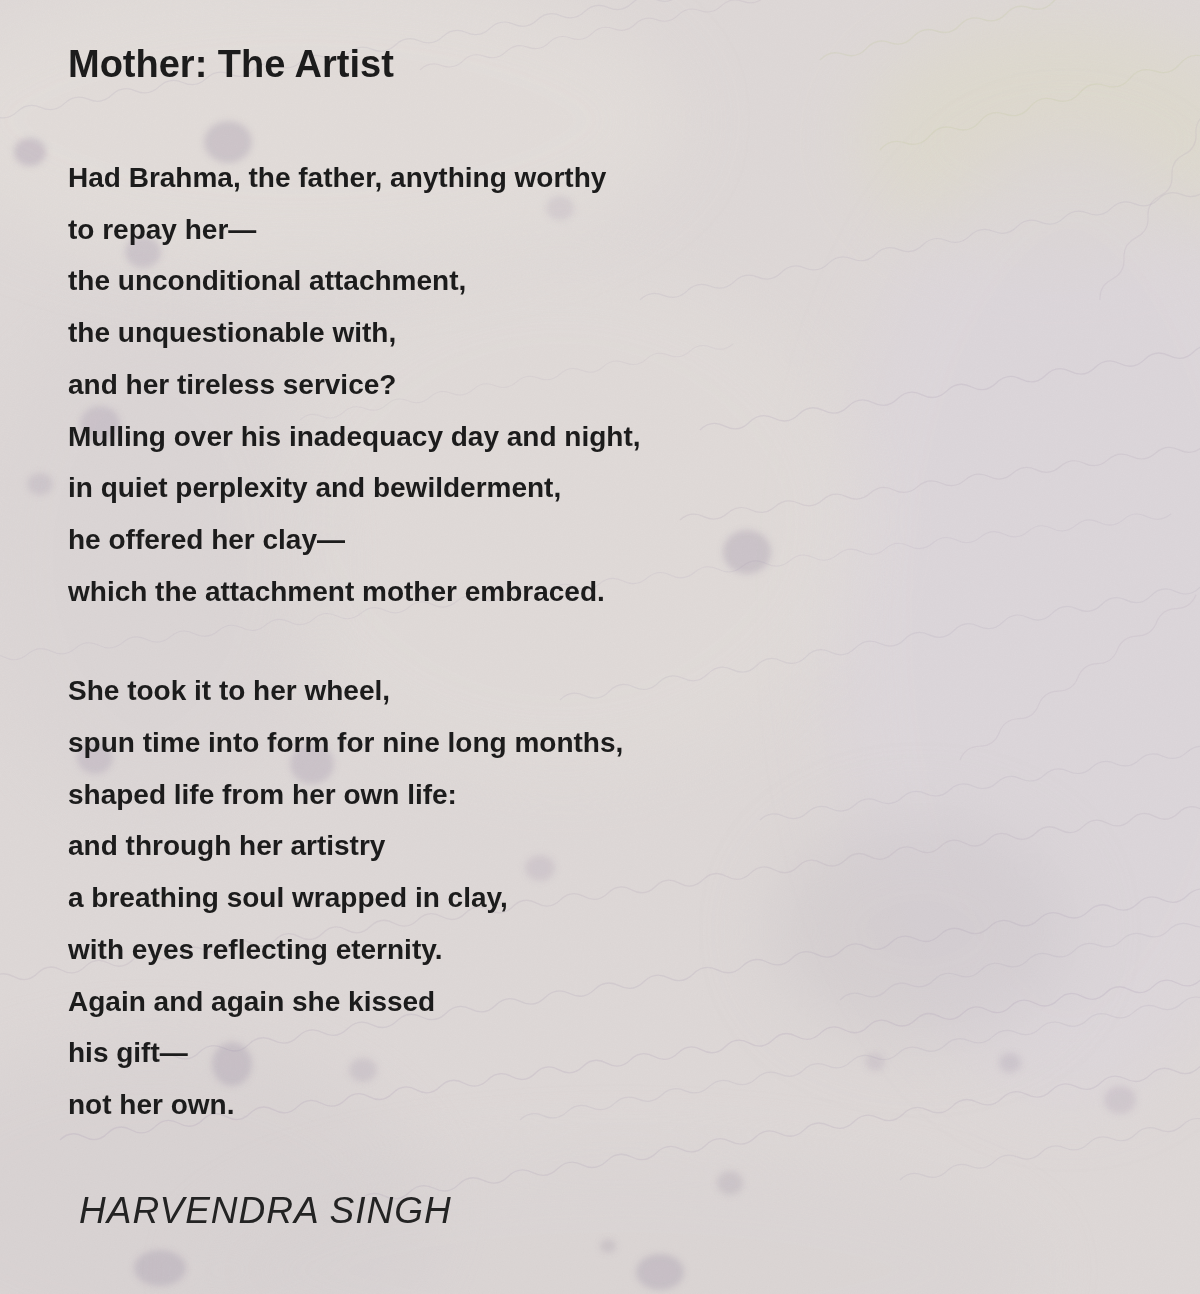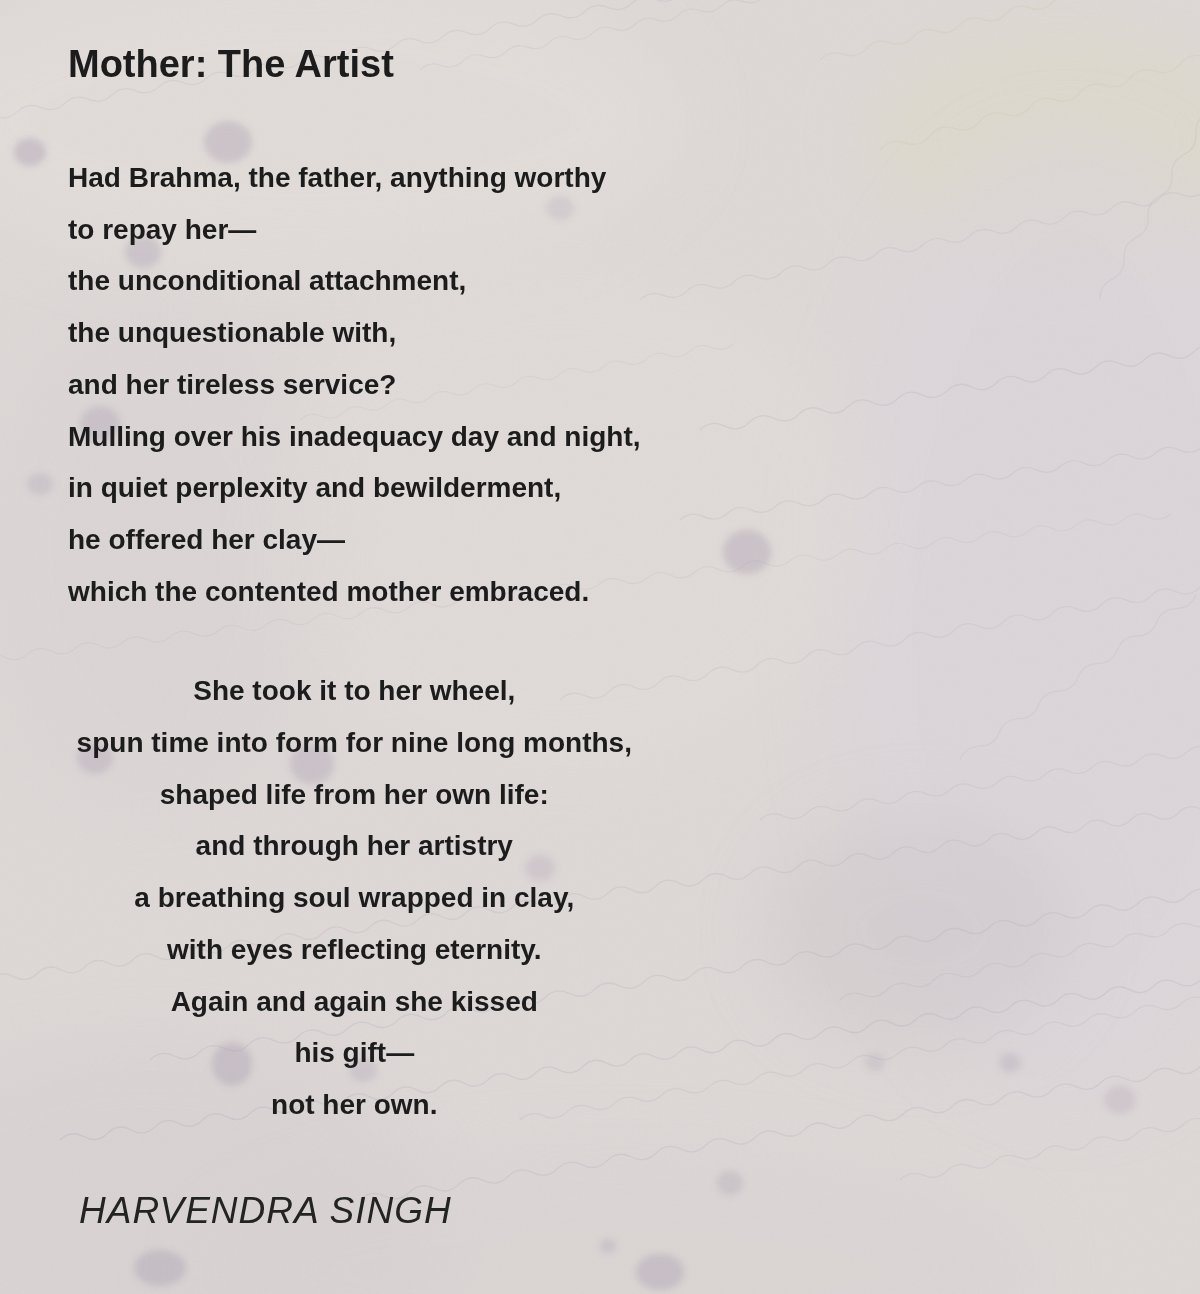--- a/index.html
+++ b/index.html
@@ -15,21 +15,21 @@
   .title{
     position:absolute;left:68px;top:42px;margin:0;
     font-size:38px;font-weight:bold;line-height:1.2;
     color:#1c1c1c;
   }
   .poem{
     position:absolute;left:68px;top:152px;
     font-size:28px;font-weight:bold;color:#1c1c1c;
   }
   .poem .line{line-height:51.7px;white-space:pre;}
-  .stanza + .stanza{margin-top:48px;text-align:center;}
+  .stanza + .stanza{margin-top:48px;}
   .author{
     position:absolute;left:68px;top:1190px;
     font-size:37px;font-style:italic;font-weight:normal;
     color:#232323;letter-spacing:1px;margin-left:11px;
   }
 </style>
 </head>
 <body>
 
 <div class="page">
@@ -118,21 +118,21 @@
   <div class="poem" id="poem">
       <div class="stanza">
         <div class="line">Had Brahma, the father, anything worthy</div>
         <div class="line">to repay her—</div>
         <div class="line">the unconditional attachment,</div>
         <div class="line">the unquestionable with,</div>
         <div class="line">and her tireless service?</div>
         <div class="line">Mulling over his inadequacy day and night,</div>
         <div class="line">in quiet perplexity and bewilderment,</div>
         <div class="line">he offered her clay—</div>
-        <div class="line">which the contented mother embraced.</div>
+        <div class="line">which the attachment mother embraced.</div>
       </div>
       <div class="stanza">
         <div class="line">She took it to her wheel,</div>
         <div class="line">spun time into form for nine long months,</div>
         <div class="line">shaped life from her own life:</div>
         <div class="line">and through her artistry</div>
         <div class="line">a breathing soul wrapped in clay,</div>
         <div class="line">with eyes reflecting eternity.</div>
         <div class="line">Again and again she kissed</div>
         <div class="line">his gift—</div>

